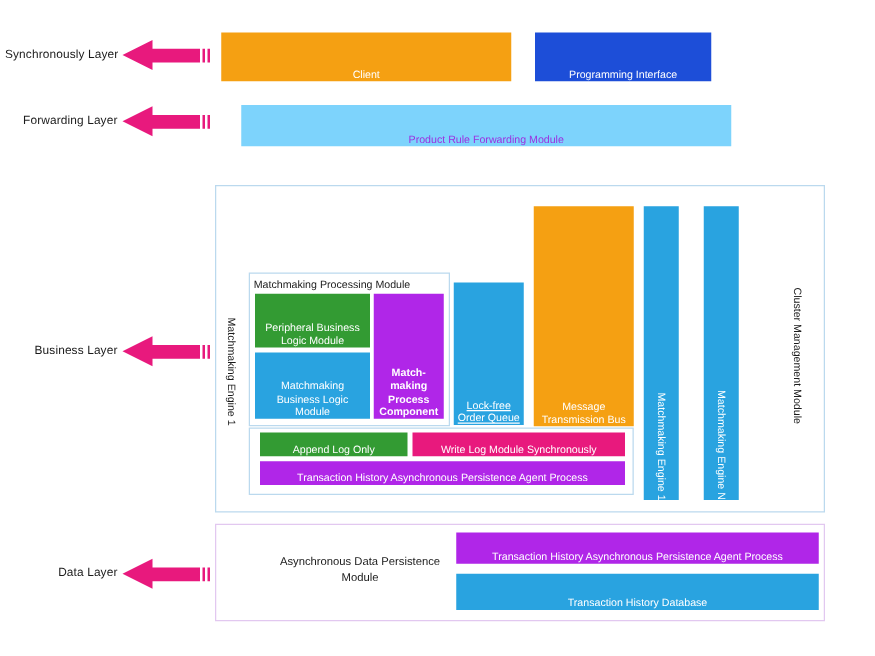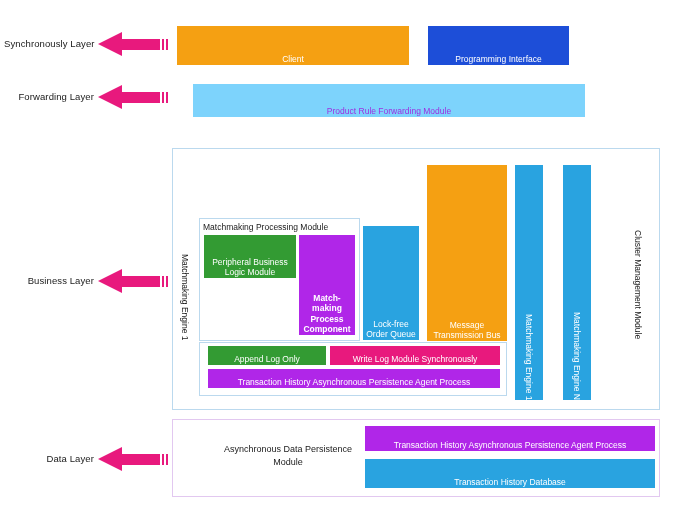--- a/index.html
+++ b/index.html
@@ -114,25 +114,28 @@
     <span>Cluster Management Module</span>
   </div>
 
 
   <div class="container" style="left:199px;top:218px;width:161px;height:123px;border:1px solid #BBD9EE;"></div>
   <div style="position:absolute;left:203px;top:222px;width:156px;font-size:8.5px;color:#1a1a1a;">Matchmaking Processing Module</div>
 
   <div class="box" style="left:204px;top:235px;width:92px;height:43px;background:#339B33;">
     <span>Peripheral Business Logic Module</span>
   </div>
+  <div class="box" style="left:204px;top:282px;width:92px;height:53px;background:#29A3E0;">
+    <span>Matchmaking Business Logic Module</span>
+  </div>
   <div class="box" style="left:299px;top:235px;width:56px;height:100px;background:#B026E8;font-weight:bold;">
     <span>Match-making Process Component</span>
   </div>
 
-  <div class="box" style="left:363px;top:226px;width:56px;height:114px;background:#29A3E0;">
+  <div class="box" style="left:363px;top:226px;width:56px;height:114px;background:#29A3E0;text-decoration:underline;">
     <span>Lock-free Order Queue</span>
   </div>
 
   <div class="box" style="left:427px;top:165px;width:80px;height:176px;background:#F5A012;">
     <span>Message Transmission Bus</span>
   </div>
 
   <div class="box" style="left:515px;top:165px;width:28px;height:235px;background:#29A3E0;">
     <span class="vlabel" style="position:static;writing-mode:vertical-rl;color:#ffffff;">Matchmaking Engine 1</span>
   </div>

